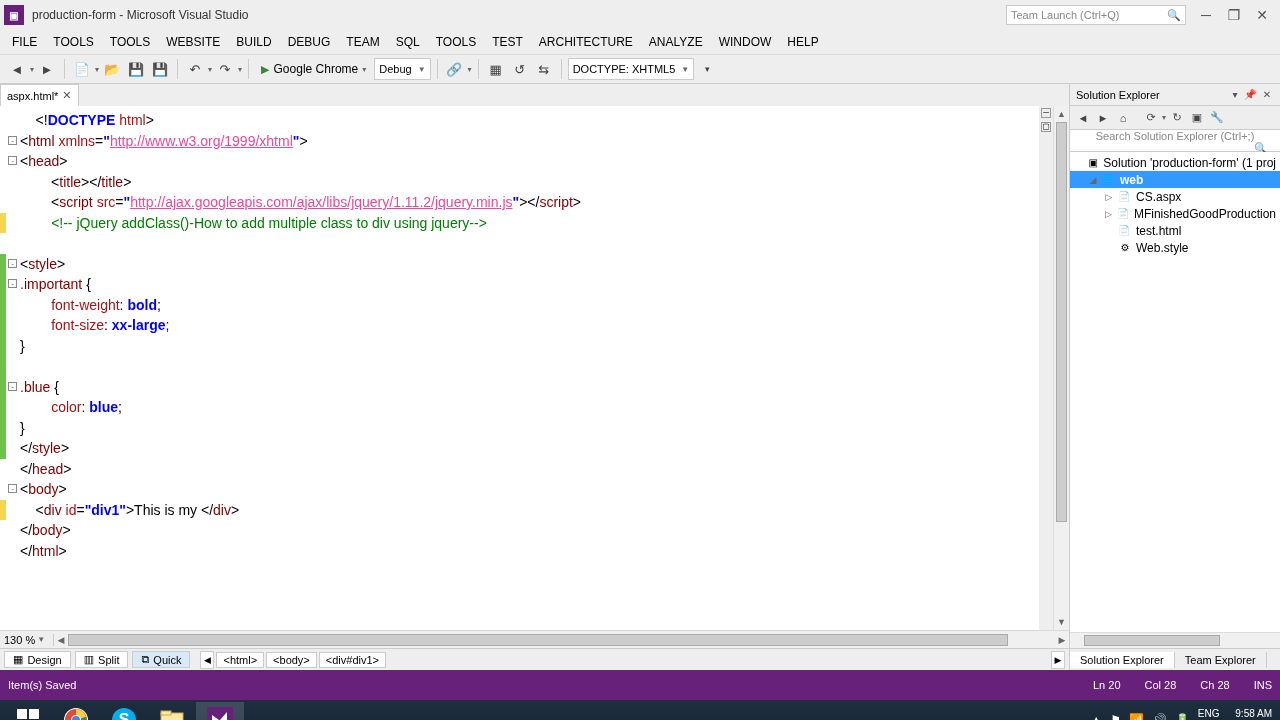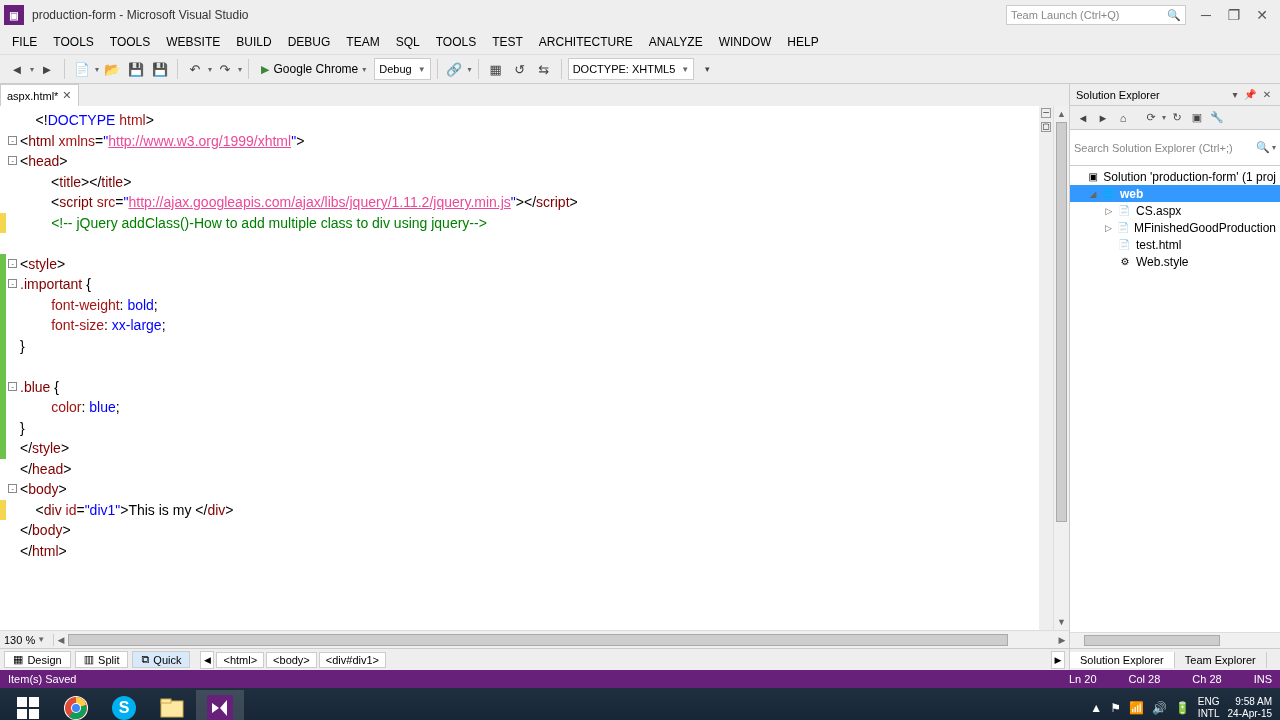--- a/index.html
+++ b/index.html
@@ -24,21 +24,21 @@
 .tabstrip { height:22px; background:#eee; display:flex; align-items:flex-end; font-size:11px; }
 .tab { height:22px; background:#fff; border:1px solid #ccc; border-bottom:none; padding:0 6px; display:flex; align-items:center; gap:4px; cursor:pointer; }
 .tab .close { font-size:11px; color:#555; cursor:pointer; }
 .code-area { flex:1; position:relative; background:#fff; display:flex; overflow:hidden; }
 .change-bar { width:6px; background:#fff; }
 .gutter { width:14px; background:#fff; position:relative; }
 .outline-btn { position:absolute; left:2px; width:9px; height:9px; border:1px solid #888; background:#fff; font-size:8px; line-height:7px; text-align:center; color:#555; box-sizing:border-box; }
 .change-mark { position:absolute; left:0; width:6px; }
 .code { flex:1; font-family: Consolas, monospace; font-size:14px; white-space:pre; padding: 4px 0 0 0; line-height:20.5px; color:#000; position:relative; }
 .code .line { height:20.5px; }
-.kw-blue { color:#0000ff; }
+.kw-blue { color:#0000ff;font-weight:bold; }
 .kw-red { color:#a31515; }
 .kw-link { color:#ec4899; text-decoration:underline; }
 .kw-green { color:#008000; }
 .kw-maroon { color:#800000; }
 .right-tools { width:14px; background:#eee; display:flex; flex-direction:column; align-items:center; }
 .right-tools .sq { width:10px; height:10px; border:1px solid #999; margin:2px 0; cursor:pointer; font-size:8px; text-align:center; line-height:8px; }
 .vscroll { width:16px; background:#f0f0f0; border-left:1px solid #ddd; position:relative; }
 .vscroll .thumb { position:absolute; top:16px; left:2px; right:2px; height:400px; background:#cdcdcd; border:1px solid #aaa; }
 .vscroll .arr { position:absolute; left:0; right:0; height:16px; display:flex; align-items:center; justify-content:center; font-size:9px; color:#666; cursor:pointer; }
 .hscroll-row { height:18px; background:#eee; display:flex; align-items:center; border-top:1px solid #ddd; font-size:11px; }
@@ -51,35 +51,35 @@
 .viewbtn.active { background:#d8eaf9; }
 .breadcrumb { display:flex; align-items:center; gap:2px; margin-left:6px; }
 .bc-arr { width:14px; height:18px; border:1px solid #ccc; background:#fff; cursor:pointer; display:flex; align-items:center; justify-content:center; font-size:9px; }
 .bc-item { border:1px solid #ccc; padding:1px 6px; background:#fff; cursor:pointer; }
 .sidebar { width:210px; display:flex; flex-direction:column; background:#eee; }
 .panel-title { height:22px; background:#eee; display:flex; align-items:center; padding:0 6px; font-size:11px; border-bottom:1px solid #ccc; }
 .panel-title .spacer { flex:1; }
 .panel-title .pbtn { width:14px; height:14px; display:flex; align-items:center; justify-content:center; font-size:10px; color:#555; cursor:pointer; margin-left:2px; }
 .panel-toolbar { height:24px; background:#eee; display:flex; align-items:center; padding:0 4px; gap:2px; border-bottom:1px solid #ccc; }
 .panel-toolbar .pt { width:18px; height:18px; border:1px solid transparent; display:flex; align-items:center; justify-content:center; font-size:11px; color:#444; cursor:pointer; }
-.panel-search { height:36px; background:#fff; border-bottom:1px solid #ccc; display:flex; align-items:center; padding:0 4px; font-size:11px; color:#888; }
+.panel-search { height:22px; background:#fff; border-bottom:1px solid #ccc; display:flex; align-items:center; padding:0 12px; font-size:11px; color:#888;flex-direction:column; }
 .panel-search .mag { margin-left:auto; }
 .tree { flex:1; background:#fff; font-size:12px; padding:2px 0; overflow:auto; }
 .tree-node { display:flex; align-items:center; height:17px; padding:0 4px; gap:4px; cursor:pointer; white-space:nowrap; }
 .tree-node .tw { width:10px; font-size:9px; color:#666; text-align:center; }
 .tree-node .ico { width:14px; height:14px; display:flex; align-items:center; justify-content:center; font-size:10px; }
 .indent-1 { padding-left:18px; }
 .indent-2 { padding-left:34px; }
 .tree-node.sel { background:#3399ff; color:#fff; }
 .tree-hscroll { height:16px; background:#f0f0f0; border-top:1px solid #ddd; position:relative; }
 .tree-hscroll .thumb { position:absolute; left:14px; right:60px; top:2px; bottom:2px; background:#cdcdcd; border:1px solid #aaa; }
 .bottom-tabs { height:22px; display:flex; align-items:center; border-top:1px solid #ccc; font-size:11px; background:#eee; }
 .btab { padding:2px 10px; border-right:1px solid #ccc; cursor:pointer; }
 .btab.active { background:#fff; }
-.statusbar { height:18px; background:#68217a; color:#fff; font-size:11px; display:flex; align-items:center; padding:0 8px;gap:8px; }
+.statusbar { height:30px; background:#68217a; color:#fff; font-size:11px; display:flex; align-items:center; padding:0 8px; }
 .statusbar .sfill { flex:1; }
 .statusbar .sitem { margin-left:24px; }
 .taskbar { height:40px; background: linear-gradient(#1f2f3f,#162434); display:flex; align-items:center; padding:0 4px; }
 .taskbtn { width:48px; height:36px; display:flex; align-items:center; justify-content:center; cursor:pointer; }
 .taskbar .spacer { flex:1; }
 .tray { display:flex; align-items:center; gap:8px; color:#fff; font-size:10px; padding-right:4px; }
 .tray .clock { text-align:right; line-height:12px; }
 .tray .ico { font-size:12px; }
 svg { display:block; }
 </style>

